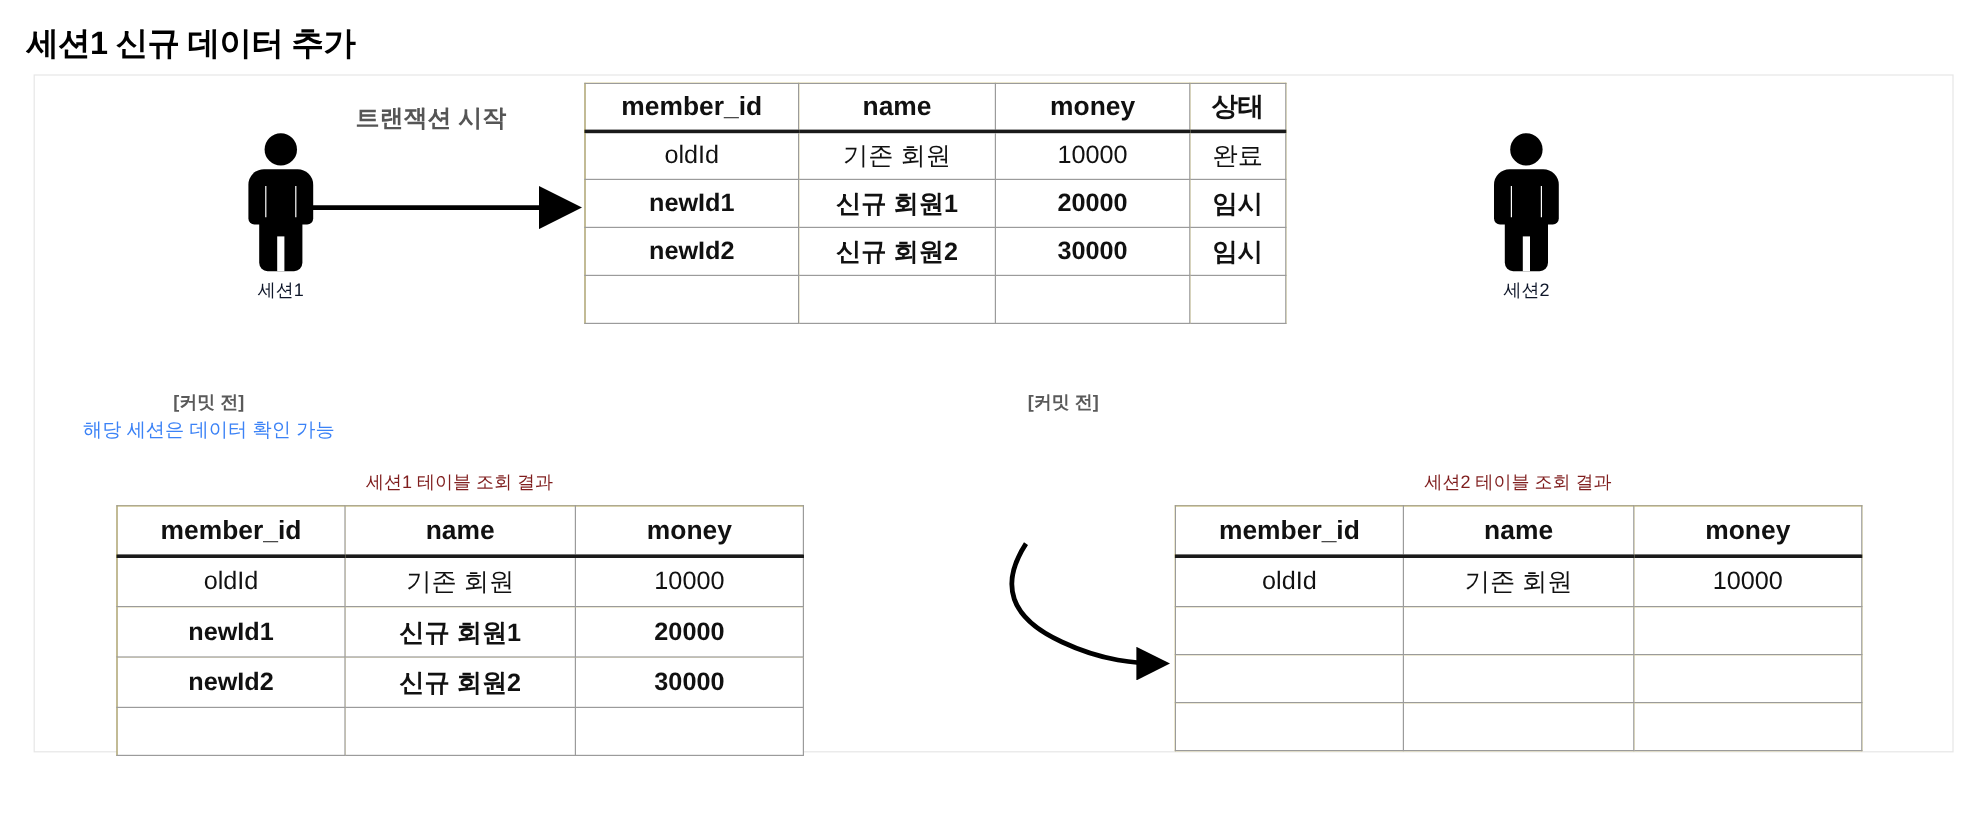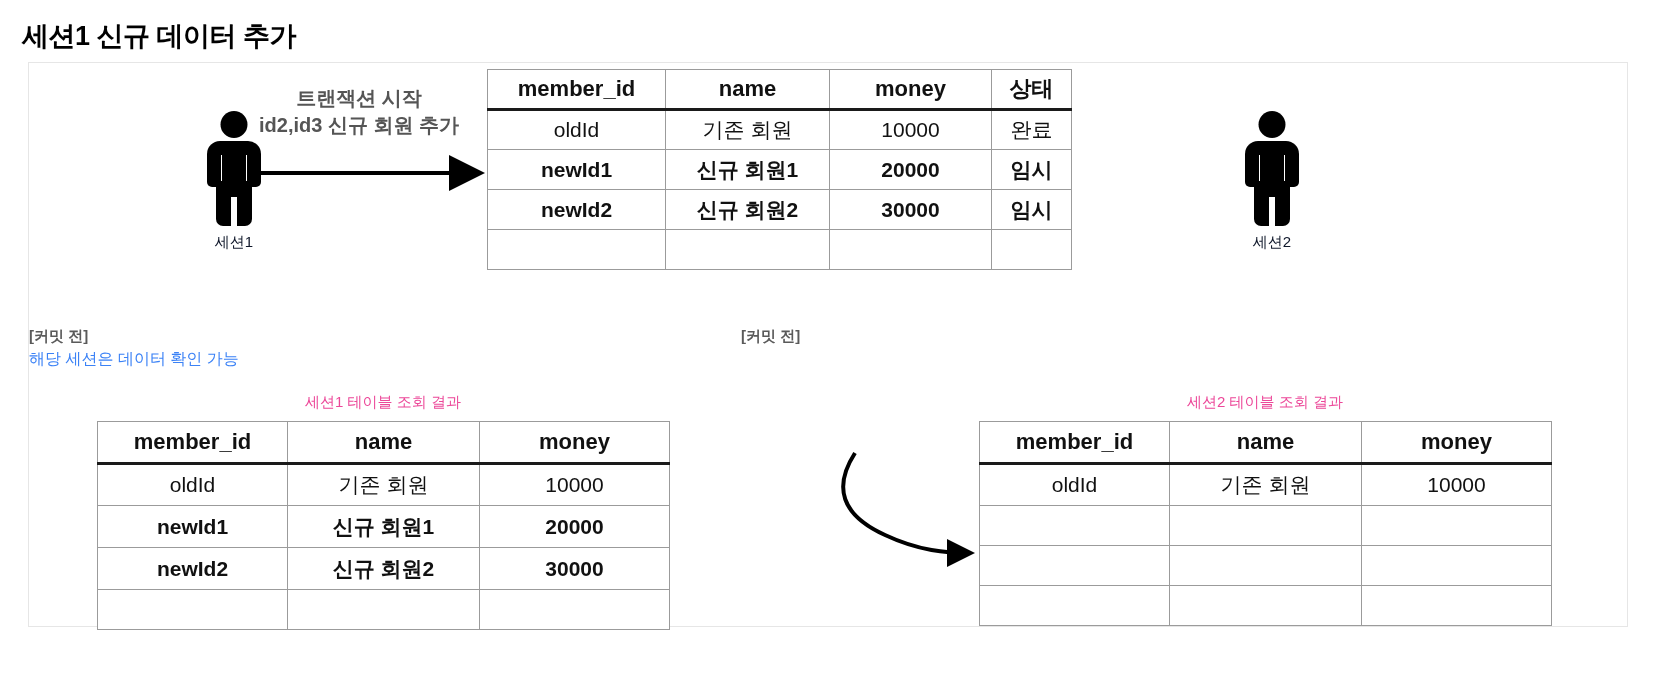--- a/index.html
+++ b/index.html
@@ -135,28 +135,29 @@
 
   
   .bottom-table th, .bottom-table td { height: 42px; }
   #s1-table { left: 68px; top: 358px; }
   #s2-table { left: 950px; top: 358px; }
 
   
   .table-caption {
     position: absolute;
     font-size: 15px;
-    color: #ec4899;
+    color: #7f1d1d;
     white-space: nowrap;
     text-align: center;
   }
 
   
   .note {
     position: absolute;
+    text-align: center;
     white-space: nowrap;
     line-height: 1.45;
   }
   .note .note-title {
     display: block;
     font-size: 15px;
     font-weight: bold;
     color: #5a5a5a;
   }
   .note .note-body {
@@ -211,21 +212,20 @@
     <div class="head"></div>
     <div class="body"></div>
     <div class="gap-shoulder"></div>
     <div class="torso"></div>
     <div class="legs"></div>
     <div class="leg-gap"></div>
   </div>
   <div class="session-caption" style="left:1193px; top:170px; width:100px;">세션2</div>
 
   <div class="arrow-label" style="left:215px; top:22px; width:230px;">트랜잭션 시작</div>
-  <div class="arrow-label" style="left:205px; top:49px; width:250px;">id2,id3 신규 회원 추가</div>
 
   <table class="grid" id="top-table">
     <colgroup>
       <col style="width:178px">
         <col style="width:164px">
       <col style="width:162px">
         <col style="width:80px">
     </colgroup>
     <thead>
       <tr>

